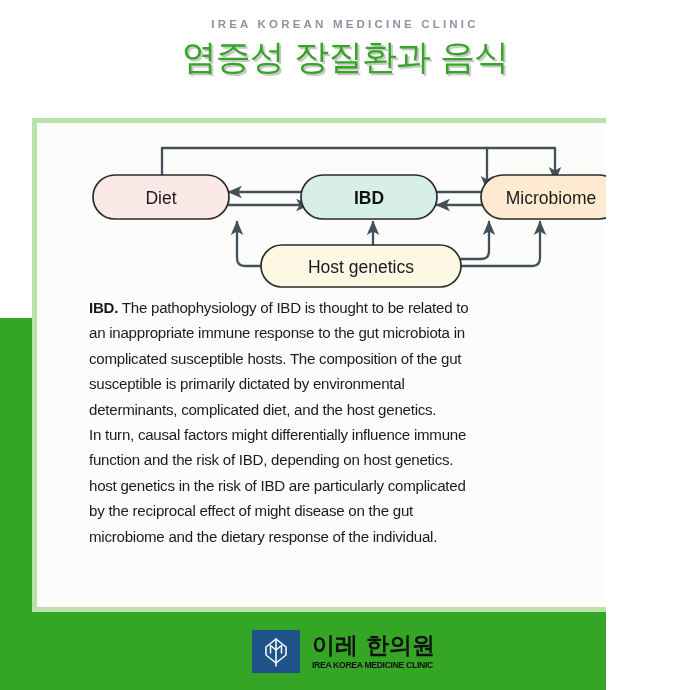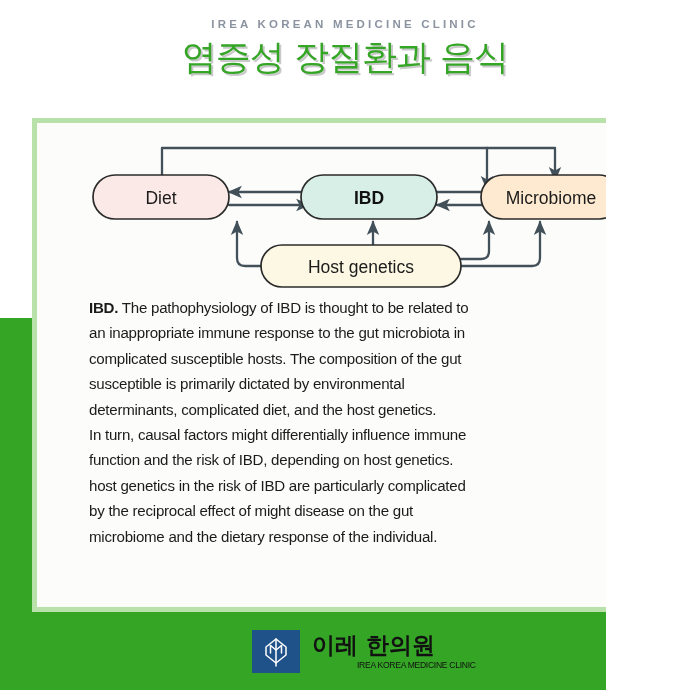--- a/index.html
+++ b/index.html
@@ -68,23 +68,22 @@
     width:48px;height:43px;background:#1f5289;
     display:flex;align-items:center;justify-content:center;
   }
   .logo-text{display:flex;flex-direction:column;justify-content:center;}
   .logo-kr{
     font-family:"DejaVu Sans", sans-serif;
     font-size:23px;font-weight:700;color:#111111;line-height:1.05;letter-spacing:0px;
   }
   .logo-en{
     font-family:"Liberation Sans", sans-serif;
-    font-size:8.6px;font-weight:400;color:#111111;letter-spacing:-0.3px;
+    font-size:8.6px;font-weight:700;color:#111111;letter-spacing:-0.3px;
     margin-top:2px;
-    margin-left:45px;
   }
 </style>
 </head>
 <body>
 
 <div id="stage">
 
   <div class="green-left"></div>
   <div class="green-right"></div>
   <div class="green-bottom"></div>

